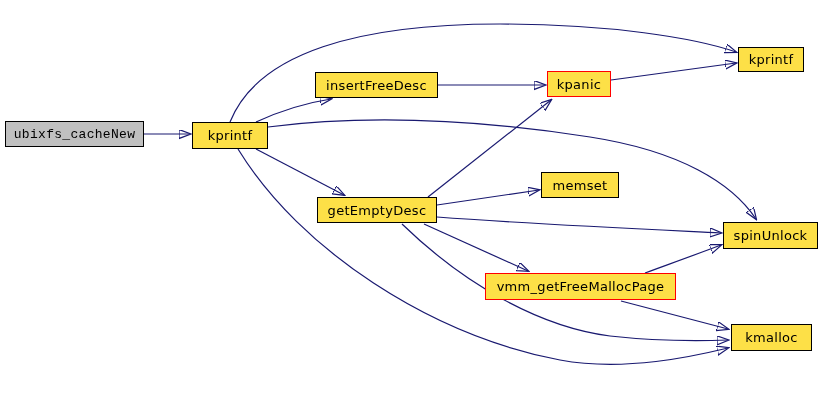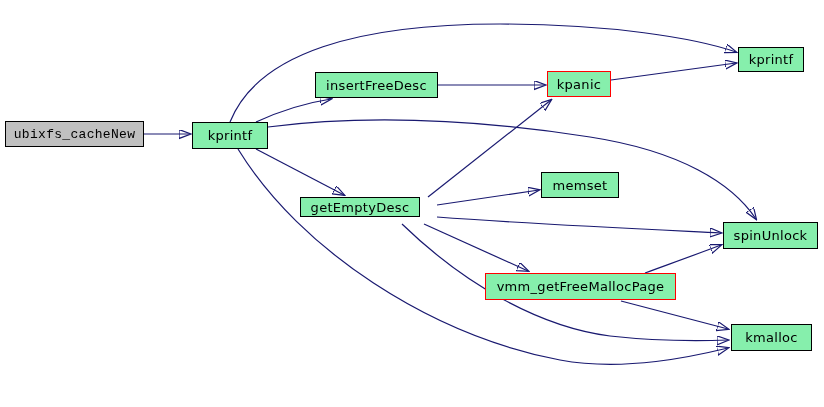--- a/index.html
+++ b/index.html
@@ -9,21 +9,21 @@
     background:#ffffff;
     font-family:"DejaVu Sans","Liberation Sans",sans-serif;
     overflow:hidden;
   }
   svg.edges{position:absolute;left:0;top:0;width:824px;height:407px;}
   svg.edges path{fill:none;stroke:#191970;stroke-width:1.2px;}
   .node{
     position:absolute;
     box-sizing:border-box;
     border:1px solid #000000;
-    background:#86efac;
+    background:#fde047;
     color:#000000;
     font-size:13px;
     display:flex;align-items:center;justify-content:center;
     white-space:nowrap;
     letter-spacing:0.3px;
     cursor:pointer;
   }
   .node.current{background:#c0c0c0;cursor:default;font-family:Liberation Mono, monospace;}
   .node.highlight{border-color:#ff0000;}
 </style>
@@ -58,21 +58,21 @@
   <div class="node current" style="left:5px;top:121px;width:139px;height:26px">ubixfs_cacheNew</div>
 
   <div class="node" style="left:192px;top:122px;width:76px;height:27px">kprintf</div>
 
   <div class="node" style="left:315px;top:72px;width:123px;height:26px">insertFreeDesc</div>
 
   <div class="node highlight" style="left:547px;top:71px;width:64px;height:26px">kpanic</div>
 
   <div class="node" style="left:738px;top:47px;width:66px;height:25px">kprintf</div>
 
-  <div class="node" style="left:300px;top:197px;width:120px;height:20px">getEmptyDesc</div>
+  <div class="node" style="left:317px;top:197px;width:120px;height:26px">getEmptyDesc</div>
 
   <div class="node" style="left:541px;top:172px;width:78px;height:26px">memset</div>
 
   <div class="node" style="left:723px;top:222px;width:95px;height:27px">spinUnlock</div>
 
   <div class="node highlight" style="left:485px;top:273px;width:191px;height:27px">vmm_getFreeMallocPage</div>
 
   <div class="node" style="left:731px;top:324px;width:81px;height:27px">kmalloc</div>
 
 </div>

